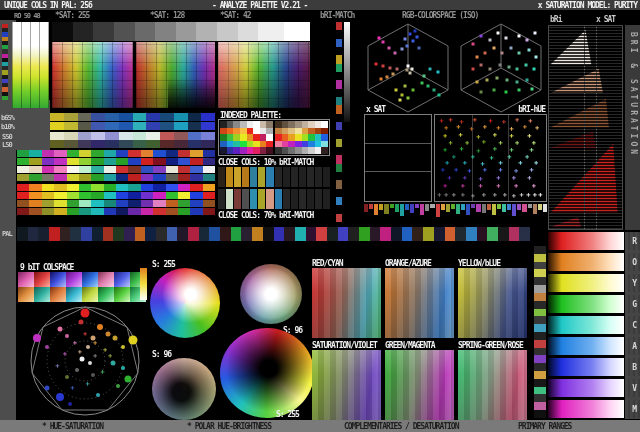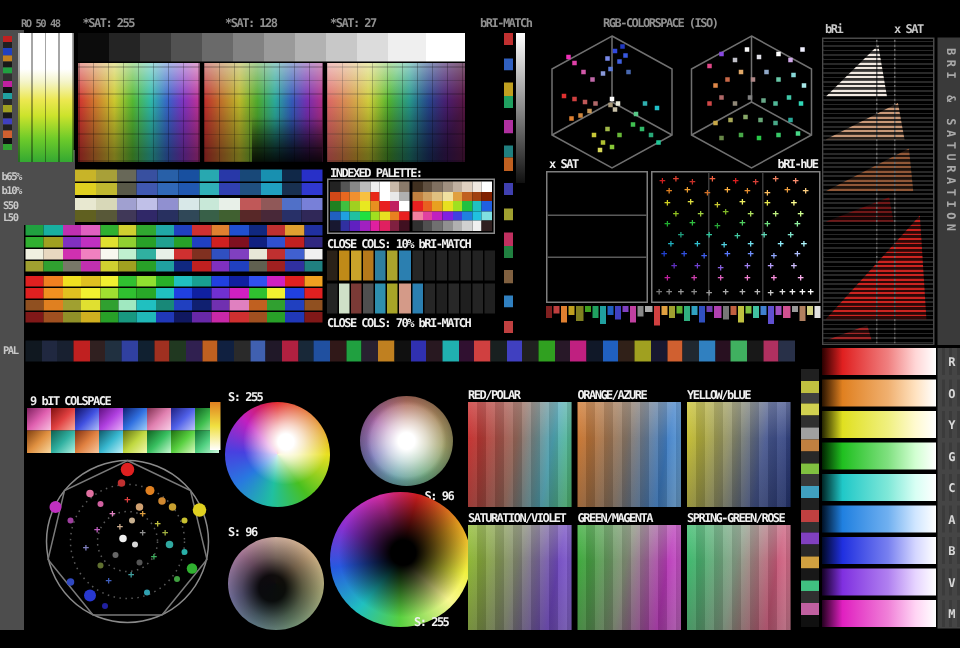--- a/index.html
+++ b/index.html
@@ -122,25 +122,30 @@
   svg{position:absolute;overflow:visible}
 </style>
 </head>
 <body>
 
 <div class="screen">
 
   <div class="greyband"></div>
   <div class="greypatch"></div>
 
+  <div class="topbar">
+    <span class="lbl w" style="left:4px;top:1px">UNIQUE COLS IN PAL: 256</span>
+    <span class="lbl w" style="left:212px;top:1px">- ANALYZE PALETTE V2.21 -</span>
+    <span class="lbl w" style="right:3px;top:1px">x SATURATION MODEL: PURITY</span>
+  </div>
 
   <span class="lbl g t" style="left:14px;top:12px">RO 50 48</span>
   <span class="lbl g" style="left:55px;top:11px">*SAT: 255</span>
   <span class="lbl g" style="left:150px;top:11px">*SAT: 128</span>
-  <span class="lbl g" style="left:220px;top:11px">*SAT: 27</span>
+  <span class="lbl g" style="left:220px;top:11px">*SAT: 42</span>
   <span class="lbl g" style="left:320px;top:11px">bRI-MATCh</span>
   <span class="lbl g" style="left:402px;top:11px">RGB-COLORSPACE (ISO)</span>
 
   <div class="sw swv" style="left:2px;top:24px;width:6px;height:76px">
       <i style="background: rgb(192, 32, 32);"></i>
       <i style="background: rgb(32, 32, 32);"></i>
       <i style="background: rgb(32, 64, 192);"></i>
       <i style="background: rgb(192, 128, 32);"></i>
       <i style="background: rgb(24, 24, 24);"></i>
       <i style="background: rgb(32, 160, 64);"></i>
@@ -952,27 +957,33 @@
   <div class="ministrip"></div>
   <span class="lbl w" style="left:152px;top:260px">S: 255</span>
   <div class="pc pc1" style="left:150px;top:268px;width:70px;height:70px"></div>
   <div class="pc pc2" style="left:240px;top:264px;width:62px;height:60px"></div>
   <span class="lbl w" style="left:283px;top:326px">S: 96</span>
   <span class="lbl w" style="left:152px;top:350px">S: 96</span>
   <div class="pc pc3" style="left:152px;top:358px;width:64px;height:62px"></div>
   <div class="pc pc4" style="left:220px;top:328px;width:94px;height:90px"></div>
   <span class="lbl w" style="left:276px;top:410px">S: 255</span>
 
-  <span class="lbl w" style="left:312px;top:259px">RED/POLAR</span>
+  <span class="lbl w" style="left:312px;top:259px">RED/CYAN</span>
   <span class="lbl w" style="left:385px;top:259px">ORANGE/AZURE</span>
   <span class="lbl w" style="left:458px;top:259px">YELLOW/bLUE</span>
   <div class="comp cpA" style="left:312px;top:268px"></div>
   <div class="comp cpB" style="left:385px;top:268px"></div>
   <div class="comp cpC" style="left:458px;top:268px"></div>
   <span class="lbl w" style="left:312px;top:341px">SATURATION/VIOLET</span>
   <span class="lbl w" style="left:385px;top:341px">GREEN/MAGENTA</span>
   <span class="lbl w" style="left:458px;top:341px">SPRING-GREEN/ROSE</span>
   <div class="comp cpD" style="left:312px;top:350px"></div>
   <div class="comp cpE" style="left:385px;top:350px"></div>
   <div class="comp cpF" style="left:458px;top:350px"></div>
 
+  <div class="botbar">
+    <span class="lbl d" style="left:42px;top:2px">* HUE-SATURATION</span>
+    <span class="lbl d" style="left:187px;top:2px">* POLAR HUE-BRIGHTNESS</span>
+    <span class="lbl d" style="left:344px;top:2px">COMPLEMENTARIES / DESATURATION</span>
+    <span class="lbl d" style="left:518px;top:2px">PRIMARY RANGES</span>
+  </div>
 
 </div>
 
 </body></html>

